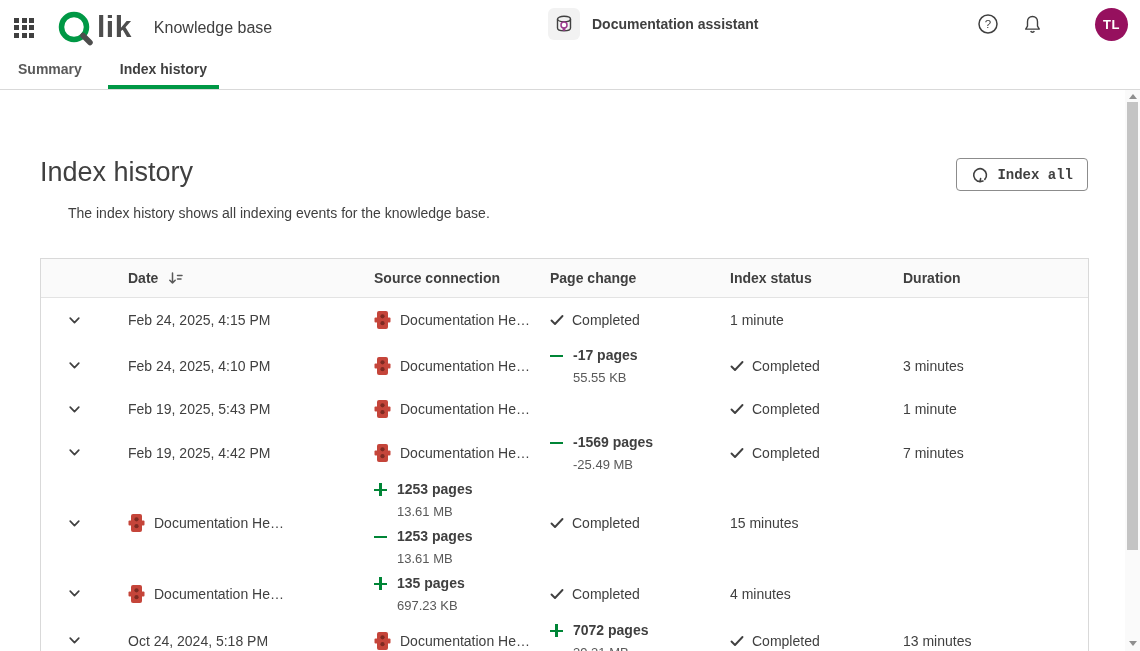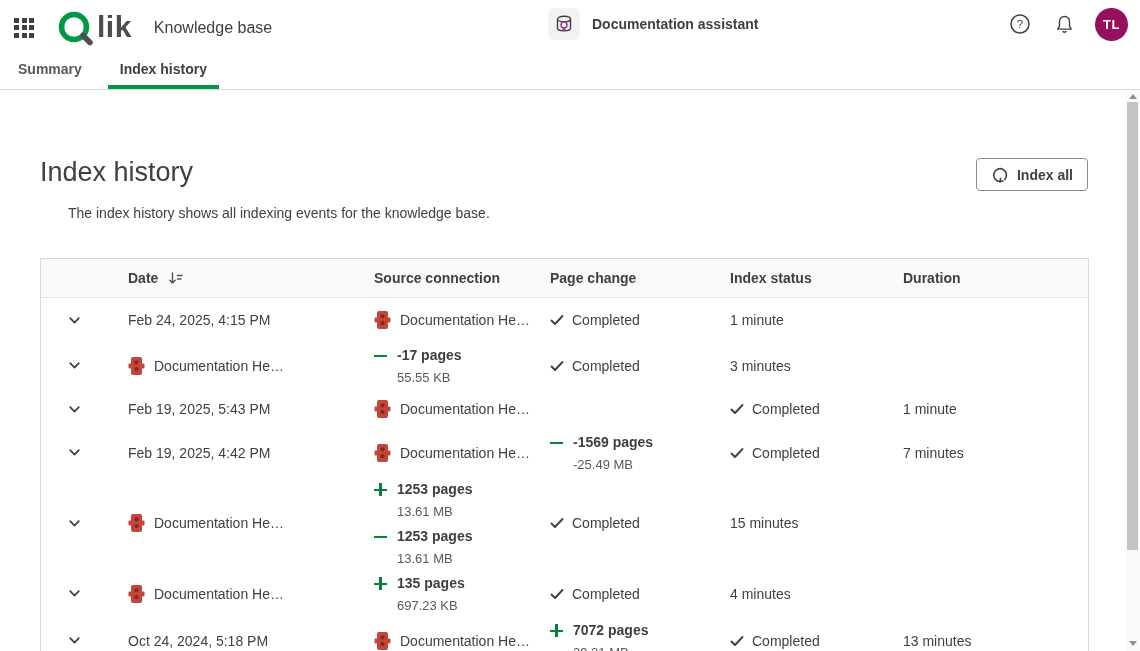--- a/index.html
+++ b/index.html
@@ -31,21 +31,21 @@
     border-bottom:1px solid #d9d9d9; background:#fff; display:flex; align-items:stretch; padding-left:6px; }
   .tab { position:relative; display:flex; align-items:center; padding:0 12px; margin-right:14px;
     font-size:14px; font-weight:600; color:#595959; cursor:pointer; }
   .tab.active { color:#404040; }
   .tab.active::after { content:""; position:absolute; left:0; right:0; bottom:0; height:4px; background:#009845; }
   
   .page-title { position:absolute; left:40px; top:157px; font-size:27px; font-weight:400; color:#404040; }
   .page-desc { position:absolute; left:40px; top:205px; font-size:14px; color:#404040;margin-left:28px; }
   .index-all-btn { position:absolute; right:52px; top:158px; height:33px; padding:0 14px;
     display:flex; align-items:center; gap:8px; background:#fff; border:1px solid #8c8c8c;
-    border-radius:4px; font-family:Liberation Sans, sans-serif; font-size:14px; font-weight:600; color:#404040; cursor:pointer; }
+    border-radius:4px; font-family:Liberation Mono, monospace; font-size:14px; font-weight:600; color:#404040; cursor:pointer; }
   
   .table { position:absolute; left:40px; top:258px; width:1049px; border:1px solid #d9d9d9; background:#fff; }
   .thead, .trow { display:grid; grid-template-columns:87px 246px 176px 180px 173px 1fr; align-items:center; }
   .thead { height:39px; background:#fafafa; border-bottom:1px solid #e3e3e3; }
   .th { font-size:14px; font-weight:600; color:#404040; display:flex; align-items:center; gap:9px; }
   .trow { min-height:44px; background:#fff; }
   .trow.h-none { min-height:40px; }
   .trow.h-double { min-height:88px; }
   .c-expand { display:flex; justify-content:flex-start; padding-left:20px; }
   .expand-btn { width:26px; height:26px; border:none; background:transparent; cursor:pointer;
@@ -113,21 +113,21 @@
         <circle cx="11" cy="11" r="9" fill="none" stroke="#404040" stroke-width="1.5"></circle>
         <text x="11" y="15.2" text-anchor="middle" font-size="11.5" font-family="Liberation Sans, sans-serif" fill="#404040">?</text>
       </svg>
     </div>
     <div class="icon-btn">
       <svg width="21" height="21" viewBox="0 0 21 21">
         <path d="M10.5 2.5 c-3.2 0 -5 2.4 -5 5.2 v4.4 l-1.8 3 h13.6 l-1.8 -3 v-4.4 c0 -2.8 -1.8 -5.2 -5 -5.2 z" fill="none" stroke="#404040" stroke-width="1.4" stroke-linejoin="round"></path>
         <path d="M8.7 17 a1.9 1.9 0 0 0 3.6 0" fill="none" stroke="#404040" stroke-width="1.4"></path>
       </svg>
     </div>
-    <div class="avatar" style="background:#96105e;">TL</div>
+    <div class="avatar" style="background:#96105e;margin-left:32px;">TL</div>
   </div>
 </div>
 
 <div class="tabbar">
   <div class="tab">Summary</div>
   <div class="tab active">Index history</div>
 </div>
 
 <h1 class="page-title">Index history</h1>
 <p class="page-desc">The index history shows all indexing events for the knowledge base.</p>
@@ -186,20 +186,21 @@
   </div>
 
   <div class="trow">
     <div class="c-expand">
       <button class="expand-btn">
         <svg width="15" height="15" viewBox="0 0 15 15">
           <path d="M3.2 5.2 L7.5 9.6 L11.8 5.2" fill="none" stroke="#404040" stroke-width="1.7" stroke-linecap="round" stroke-linejoin="round"></path>
         </svg>
       </button>
     </div>
+    <div class="c-date">Feb 24, 2025, 4:10 PM</div>
     <div class="c-source">
       <svg width="17" height="20" viewBox="0 0 17 20" style="flex:none;">
         <rect x="3" y="1" width="11" height="18" rx="2" fill="#c5453a"></rect>
         <rect x="0.5" y="7.5" width="3" height="5" rx="1" fill="#c5453a"></rect>
         <rect x="13.5" y="7.5" width="3" height="5" rx="1" fill="#c5453a"></rect>
         <circle cx="8.5" cy="6.3" r="2.1" fill="#7e2a22"></circle>
         <circle cx="8.5" cy="13.2" r="2.1" fill="#7e2a22"></circle>
       </svg>
       <span class="src-label">Documentation He…</span>
     </div>

